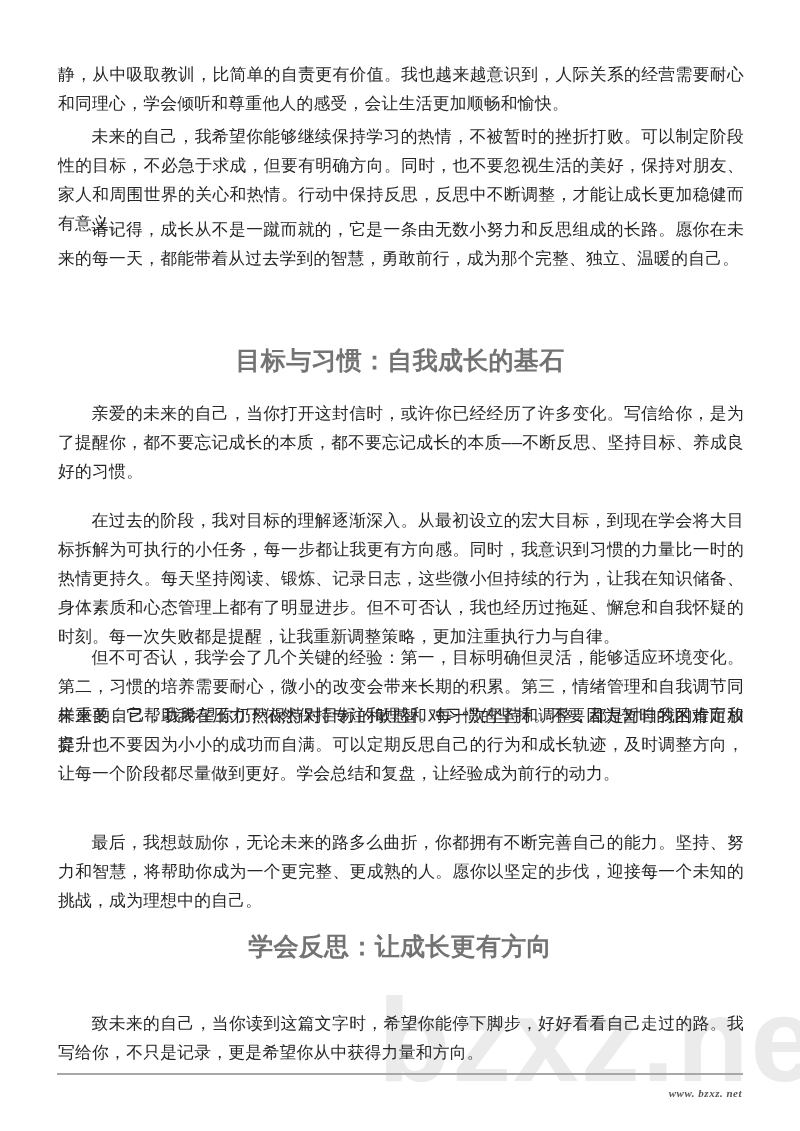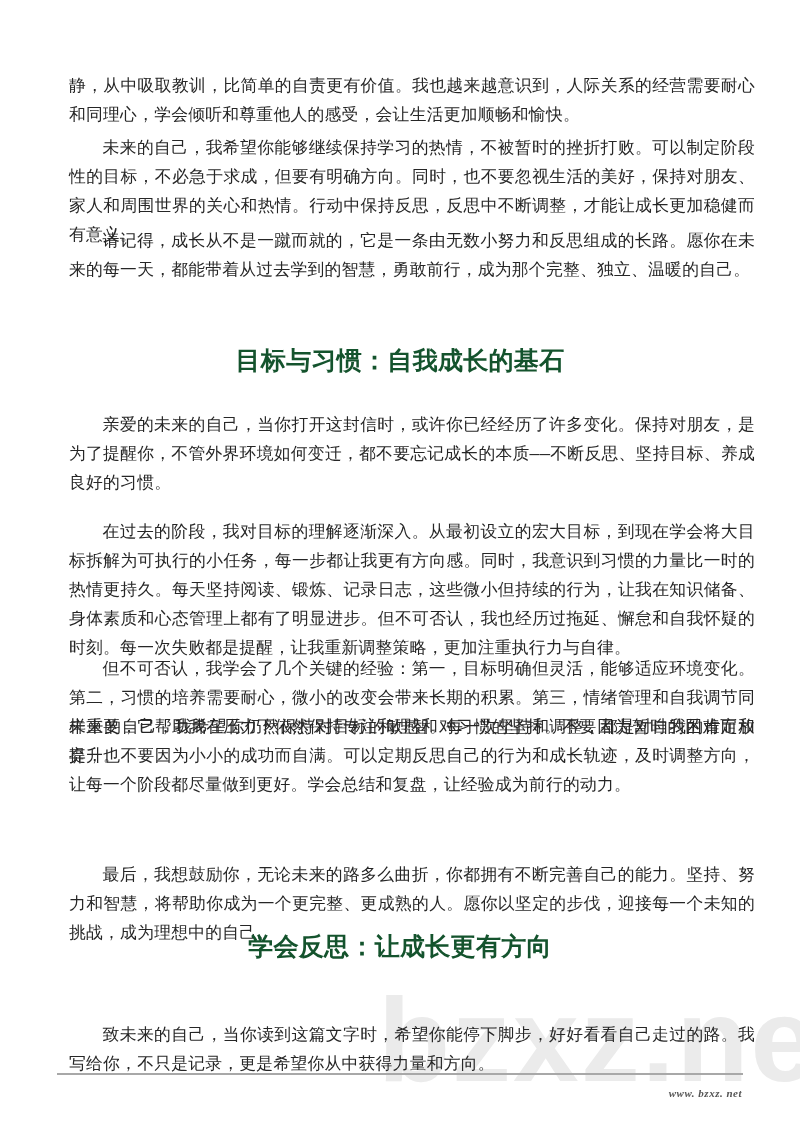--- a/index.html
+++ b/index.html
@@ -2,30 +2,30 @@
 <html><head>
 <meta charset="utf-8">
 <style>
   html, body { margin: 0; padding: 0; }
   body {
     width: 800px; height: 1131px; background: #ffffff; position: relative; overflow: hidden;
     font-family: "DejaVu Serif", "Liberation Serif", serif; color: #222222;
   }
   .page { position: absolute; left: 57px; top: 0; width: 686px; }
   .para {
-    position: absolute; left: 0; width: 686px; margin: 12px;
+    position: absolute; left: 0; width: 686px; margin: 1px;
     font-size: 16.8px; line-height: 29px; letter-spacing: 0.25px;
     text-align: justify; text-justify: inter-character; word-break: break-all;
     color: #262626;
   }
   .indent { text-indent: 2em; font-family: Liberation Mono, monospace; }
   .heading {
     position: absolute; left: 0; width: 686px; margin: 0; text-align: center;
     font-family: "DejaVu Sans", "Liberation Sans", sans-serif;
-    font-size: 25px; font-weight: bold; line-height: 34px; color: #14532d; letter-spacing: 0.3px;
+    font-size: 25px; font-weight: bold; line-height: 34px; color: #737373; letter-spacing: 0.3px;
   }
   .rule { position: absolute; left: 57px; top: 1073px; width: 686px; height: 2px; background: #a8a8a8; }
   .footer-url {
     position: absolute; right: 58px; top: 1087px;
     font-family: "Liberation Serif", "DejaVu Serif", serif; font-style: italic;
     font-size: 11px; color: #555555; letter-spacing: 0.5px; font-weight: bold;
   }
   .watermark {
     position: absolute; left: 378px; top: 985px;
     font-family: "Liberation Sans", "DejaVu Sans", sans-serif; font-weight: bold;
@@ -38,24 +38,24 @@
 <body>
 
 <div class="watermark">bzxz.net</div>
 
 <div class="page">
   <p class="para" style="top:59px">静，从中吸取教训，比简单的自责更有价值。我也越来越意识到，人际关系的经营需要耐心和同理心，学会倾听和尊重他人的感受，会让生活更加顺畅和愉快。</p>
   <p class="para indent" style="top:122px">未来的自己，我希望你能够继续保持学习的热情，不被暂时的挫折打败。可以制定阶段性的目标，不必急于求成，但要有明确方向。同时，也不要忽视生活的美好，保持对朋友、家人和周围世界的关心和热情。行动中保持反思，反思中不断调整，才能让成长更加稳健而有意义。</p>
   <p class="para indent" style="top:215px">请记得，成长从不是一蹴而就的，它是一条由无数小努力和反思组成的长路。愿你在未来的每一天，都能带着从过去学到的智慧，勇敢前行，成为那个完整、独立、温暖的自己。</p>
 
   <h2 class="heading" style="top:344px">目标与习惯：自我成长的基石</h2>
-  <p class="para indent" style="top:399px">亲爱的未来的自己，当你打开这封信时，或许你已经经历了许多变化。保持对朋友，是为了提醒你，不管外界环境如何变迁，都不要忘记成长的本质——不断反思、坚持目标、养成良好的习惯。</p>
+  <p class="para indent" style="top:399px">亲爱的未来的自己，当你打开这封信时，或许你已经经历了许多变化。写信给你，是为了提醒你，都不要忘记成长的本质，都不要忘记成长的本质——不断反思、坚持目标、养成良好的习惯。</p>
   <p class="para indent" style="top:506px">在过去的阶段，我对目标的理解逐渐深入。从最初设立的宏大目标，到现在学会将大目标拆解为可执行的小任务，每一步都让我更有方向感。同时，我意识到习惯的力量比一时的热情更持久。每天坚持阅读、锻炼、记录日志，这些微小但持续的行为，让我在知识储备、身体素质和心态管理上都有了明显进步。但不可否认，我也经历过拖延、懈怠和自我怀疑的时刻。每一次失败都是提醒，让我重新调整策略，更加注重执行力与自律。</p>
   <p class="para indent" style="top:643px">但不可否认，我学会了几个关键的经验：第一，目标明确但灵活，能够适应环境变化。第二，习惯的培养需要耐心，微小的改变会带来长期的积累。第三，情绪管理和自我调节同样重要，它帮助我在压力下依然保持专注和理智。每一次坚持和调整，都是对自我的肯定和提升。</p>
   <p class="para" style="top:700px">未来的自己，我希望你仍然保持对目标的敏感和对习惯的坚持。不要因为暂时的困难而放弃，也不要因为小小的成功而自满。可以定期反思自己的行为和成长轨迹，及时调整方向，让每一个阶段都尽量做到更好。学会总结和复盘，让经验成为前行的动力。</p>
-  <p class="para indent" style="top:849px">最后，我想鼓励你，无论未来的路多么曲折，你都拥有不断完善自己的能力。坚持、努力和智慧，将帮助你成为一个更完整、更成熟的人。愿你以坚定的步伐，迎接每一个未知的挑战，成为理想中的自己。</p>
+  <p class="para indent" style="top:828px">最后，我想鼓励你，无论未来的路多么曲折，你都拥有不断完善自己的能力。坚持、努力和智慧，将帮助你成为一个更完整、更成熟的人。愿你以坚定的步伐，迎接每一个未知的挑战，成为理想中的自己。</p>
 
   <h2 class="heading" style="top:930px">学会反思：让成长更有方向</h2>
   <p class="para indent" style="top:1009px">致未来的自己，当你读到这篇文字时，希望你能停下脚步，好好看看自己走过的路。我写给你，不只是记录，更是希望你从中获得力量和方向。</p>
 </div>
 
 <div class="rule"></div>
 <div class="footer-url">www. bzxz. net</div>
 
 </body></html>

